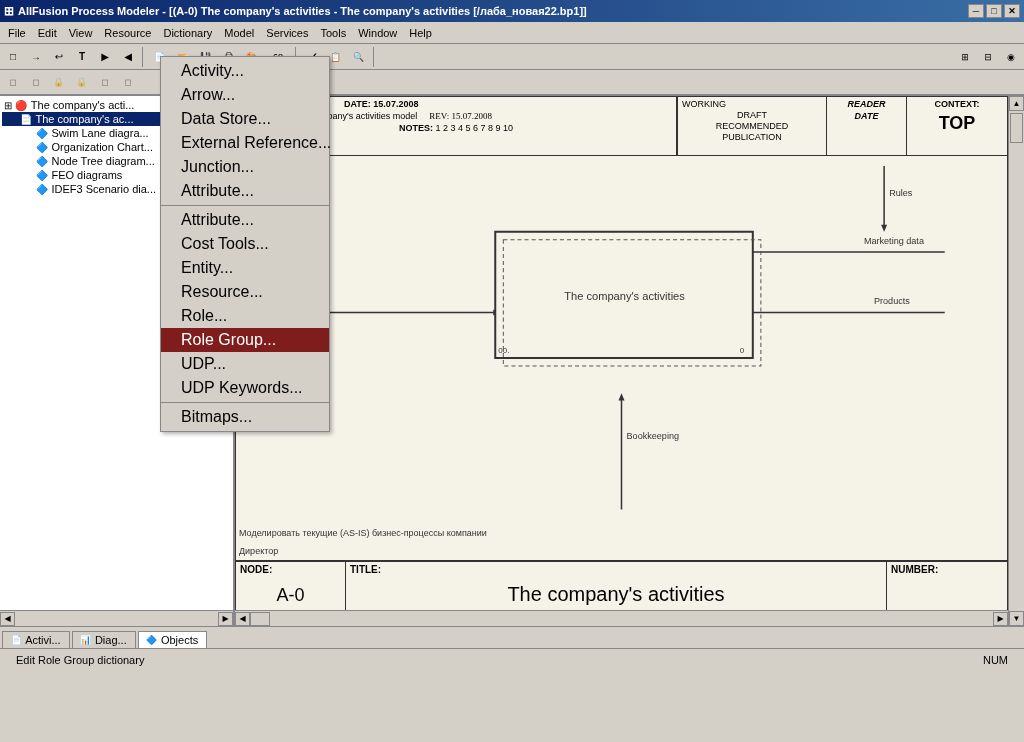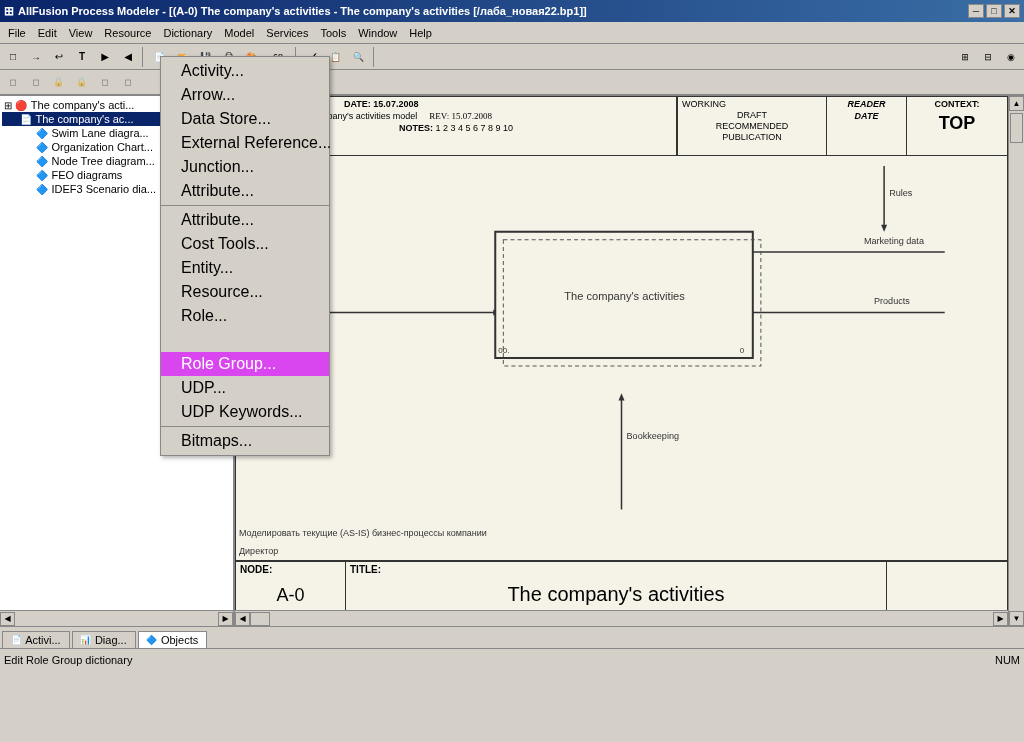--- a/index.html
+++ b/index.html
@@ -189,21 +189,21 @@
       display: flex; align-items: center;
     }
 
     
     #status-bar {
       background: #d4d0c8;
       height: 22px;
       display: flex;
       align-items: center;
       border-top: 1px solid #888;
-      padding: 0 4px;
+      padding: 0 16px;
       font-size: 11px;
       justify-content: space-between;
     }
 
     
     #tab-bar {
       background: #d4d0c8;
       height: 22px;
       display: flex;
       align-items: flex-end;
@@ -234,21 +234,21 @@
       box-shadow: 2px 2px 4px rgba(0,0,0,0.3);
       z-index: 1000;
       padding: 2px 0;
     }
     .dd-item {
       padding: 3px 20px;
       cursor: pointer;
       font-size: 16px;
       white-space: nowrap;
     }
-    .dd-item.highlighted { background: #d946ef; color: white; margin-top: 24px; }
+    .dd-item.highlighted { background: #7f1d1d; color: white; }
     .dd-separator { height: 1px; background: #888; margin: 2px 0; }
 
     
     #diagram-svg {
       position: absolute;
       top: 0; left: 0;
       width: 100%; height: 100%;
       pointer-events: none;
     }
 
@@ -455,20 +455,23 @@
 
     <div id="diagram-footer">
       <div class="df-cell">
         <div class="df-label">NODE:</div>
         <div class="node-value">A-0</div>
       </div>
       <div class="df-cell" style="border-right: 1px solid #333;">
         <div class="df-label">TITLE:</div>
         <div class="title-value">The company's activities</div>
       </div>
+      <div class="df-cell" style="border-right:none;">
+        <div class="df-label">NUMBER:</div>
+      </div>
     </div>
 
     <div id="bottom-scrollbar" style="position:absolute; bottom:0; left:0; right:16px;">
       <div style="width:15px; height:14px; background:#d4d0c8; border:1px solid #888; display:flex; align-items:center; justify-content:center; font-size:8px; cursor:pointer;">◀</div>
       <div style="width:20px; height:14px; background:#d4d0c8; border:1px solid #888;"></div>
       <div style="flex:1; height:14px; background:#d4d0c8;"></div>
       <div style="width:15px; height:14px; background:#d4d0c8; border:1px solid #888; display:flex; align-items:center; justify-content:center; font-size:8px; cursor:pointer;">▶</div>
     </div>
 
   </div>

